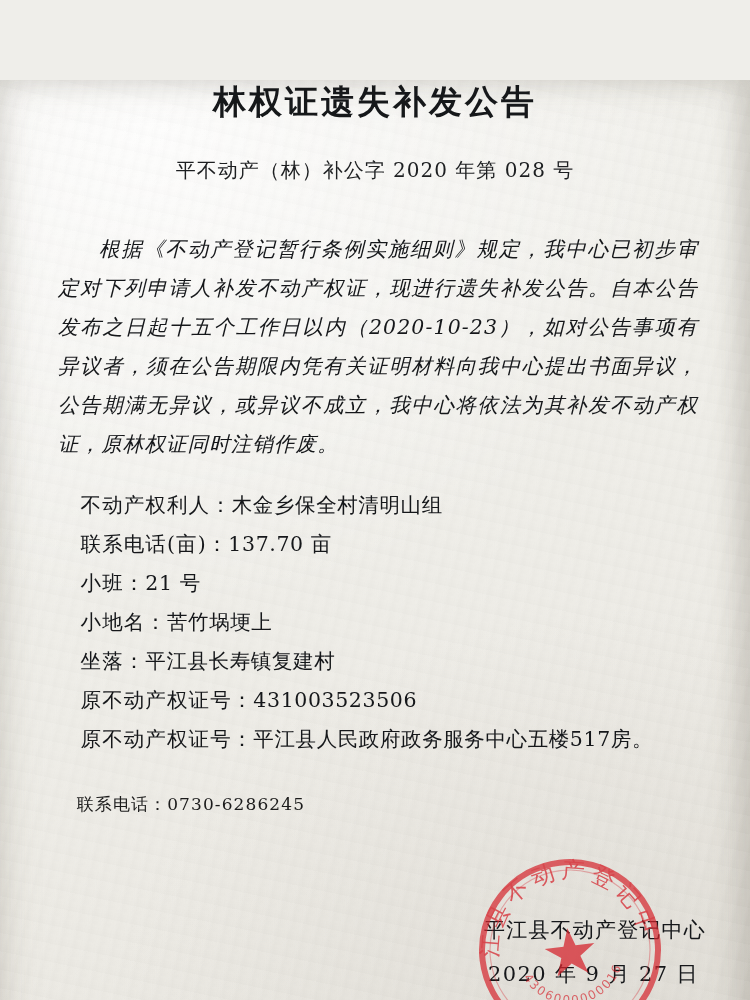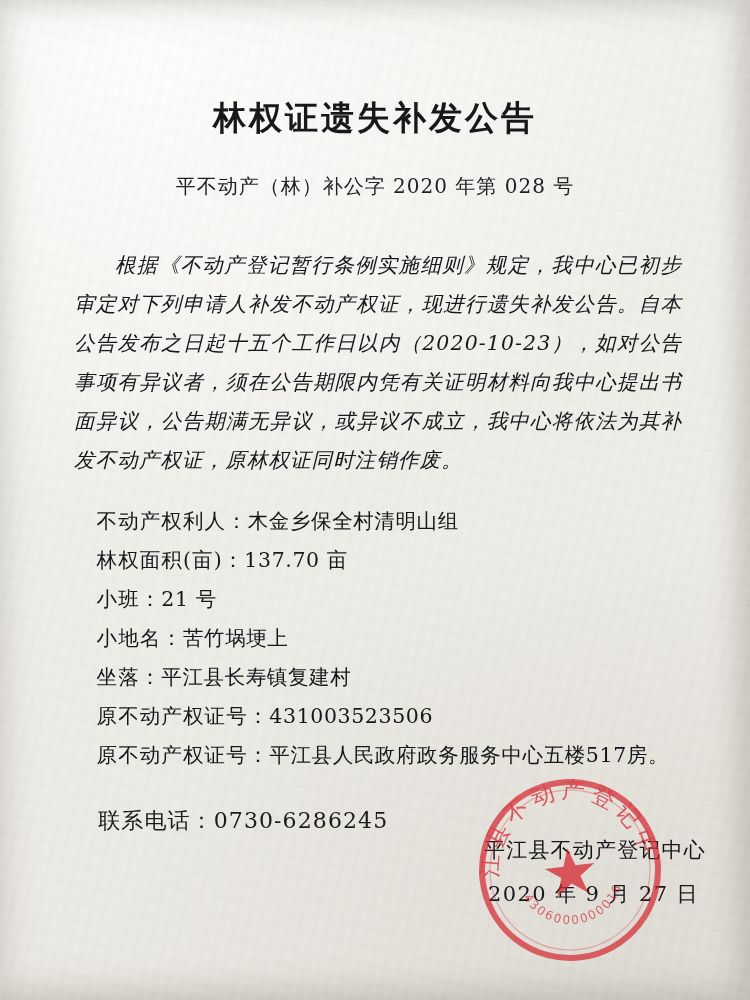--- a/index.html
+++ b/index.html
@@ -43,22 +43,23 @@
     pointer-events: none;
     background:
       repeating-linear-gradient(103deg, rgba(255,255,255,0.0) 0px, rgba(255,255,255,0.035) 3px, rgba(0,0,0,0.012) 7px, rgba(255,255,255,0.0) 13px),
       repeating-linear-gradient(12deg, rgba(0,0,0,0.010) 0px, rgba(255,255,255,0.0) 9px, rgba(255,255,255,0.03) 18px);
     opacity: .8;
   }
 
   .content {
     position: relative;
     z-index: 3;
-    padding: 16px;
+    padding: 0;
     color: #1b1b1b;
+    margin-top: 40px;
   }
 
   
   .doc-title {
     text-align: center;
     font-size: 33px;
     font-weight: bold;
     letter-spacing: 3px;
     margin: 80px 0 0 0;
     color: #16181a;
@@ -95,21 +96,21 @@
     line-height: 39px;
     letter-spacing: 1.1px;
     color: #15171a;
     text-indent: 1.1em;
   }
   .field-row .val {
     letter-spacing: 0.6px;
   }
   .contact {
     margin: 26px 52px 0 58px;
-    font-size: 22px;
+    font-size: 17px;
     line-height: 39px;
     letter-spacing: 1.1px;
     text-indent: 1.1em;
   }
 
   
   .sign-block {
     position: absolute;
     right: 44px;
     bottom: 92px;
@@ -154,21 +155,21 @@
 
     <div class="body-block">
       <p class="para">根据《不动产登记暂行条例实施细则》规定，我中心已初步审定对下列申请人补发不动产权证，现进行遗失补发公告。自本公告发布之日起十五个工作日以内（2020-10-23），如对公告事项有异议者，须在公告期限内凭有关证明材料向我中心提出书面异议，公告期满无异议，或异议不成立，我中心将依法为其补发不动产权证，原林权证同时注销作废。</p>
     </div>
 
     <div class="fields">
       <div class="field-row">
         <span>不动产权利人：</span><span class="val">木金乡保全村清明山组</span>
       </div>
       <div class="field-row">
-        <span>林权面积(亩)：</span><span class="val">137.70 亩</span>
+        <span>联系电话(亩)：</span><span class="val">137.70 亩</span>
       </div>
       <div class="field-row">
         <span>小班：</span><span class="val">21 号</span>
       </div>
       <div class="field-row">
         <span>小地名：</span><span class="val">苦竹埚埂上</span>
       </div>
       <div class="field-row">
         <span>坐落：</span><span class="val">平江县长寿镇复建村</span>
       </div>

